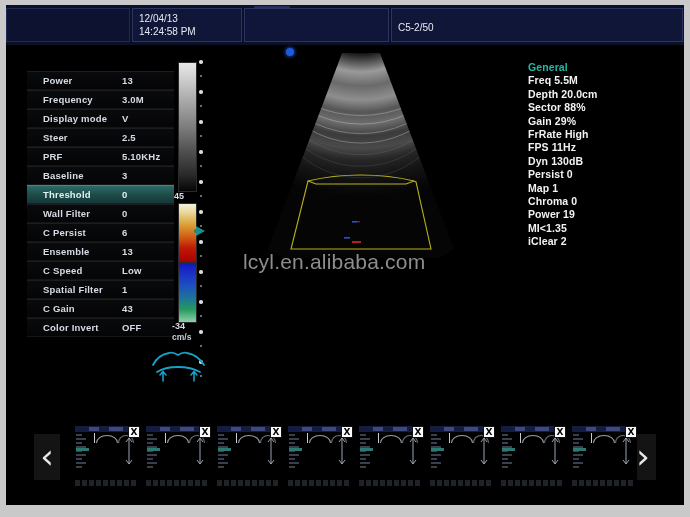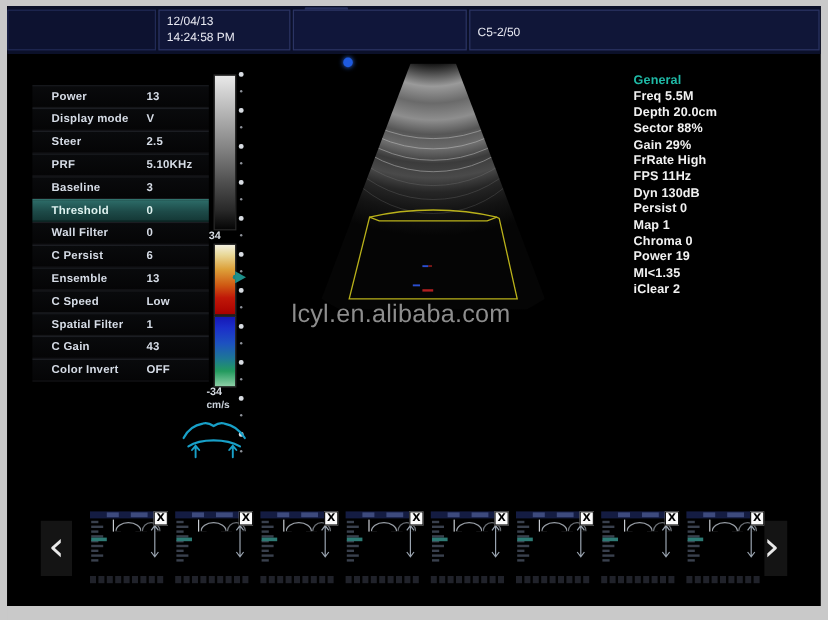--- a/index.html
+++ b/index.html
@@ -192,20 +192,24 @@
     </div>
 
     <div class="blue-dot"></div>
 
     <div class="param-table">
         <div class="param-row">
           <span class="pname">Power</span>
           <span class="pval">13</span>
         </div>
         <div class="param-row">
+          <span class="pname">Frequency</span>
+          <span class="pval">3.0M</span>
+        </div>
+        <div class="param-row">
           <span class="pname">Display mode</span>
           <span class="pval">V</span>
         </div>
         <div class="param-row">
           <span class="pname">Steer</span>
           <span class="pval">2.5</span>
         </div>
         <div class="param-row">
           <span class="pname">PRF</span>
           <span class="pval">5.10KHz</span>
@@ -243,21 +247,21 @@
           <span class="pval">43</span>
         </div>
         <div class="param-row">
           <span class="pname">Color Invert</span>
           <span class="pval">OFF</span>
         </div>
       </div>
 
     <div class="gsbar"></div>
 
-    <div class="cbar-label-top">34</div>
+    <div class="cbar-label-top">45</div>
     <div class="cbar-top"></div>
     <div class="cbar-bot"></div>
     <div class="cbar-caret2"></div>
     <div class="cbar-caret"></div>
     <div class="cbar-label-bot">-34</div>
     <div class="cbar-unit">cm/s</div>
 
     <div class="tickcol">
         <div class="tick-big" style="top: 0px;"></div>
         <div class="tick-sm" style="top: 15px;"></div>

